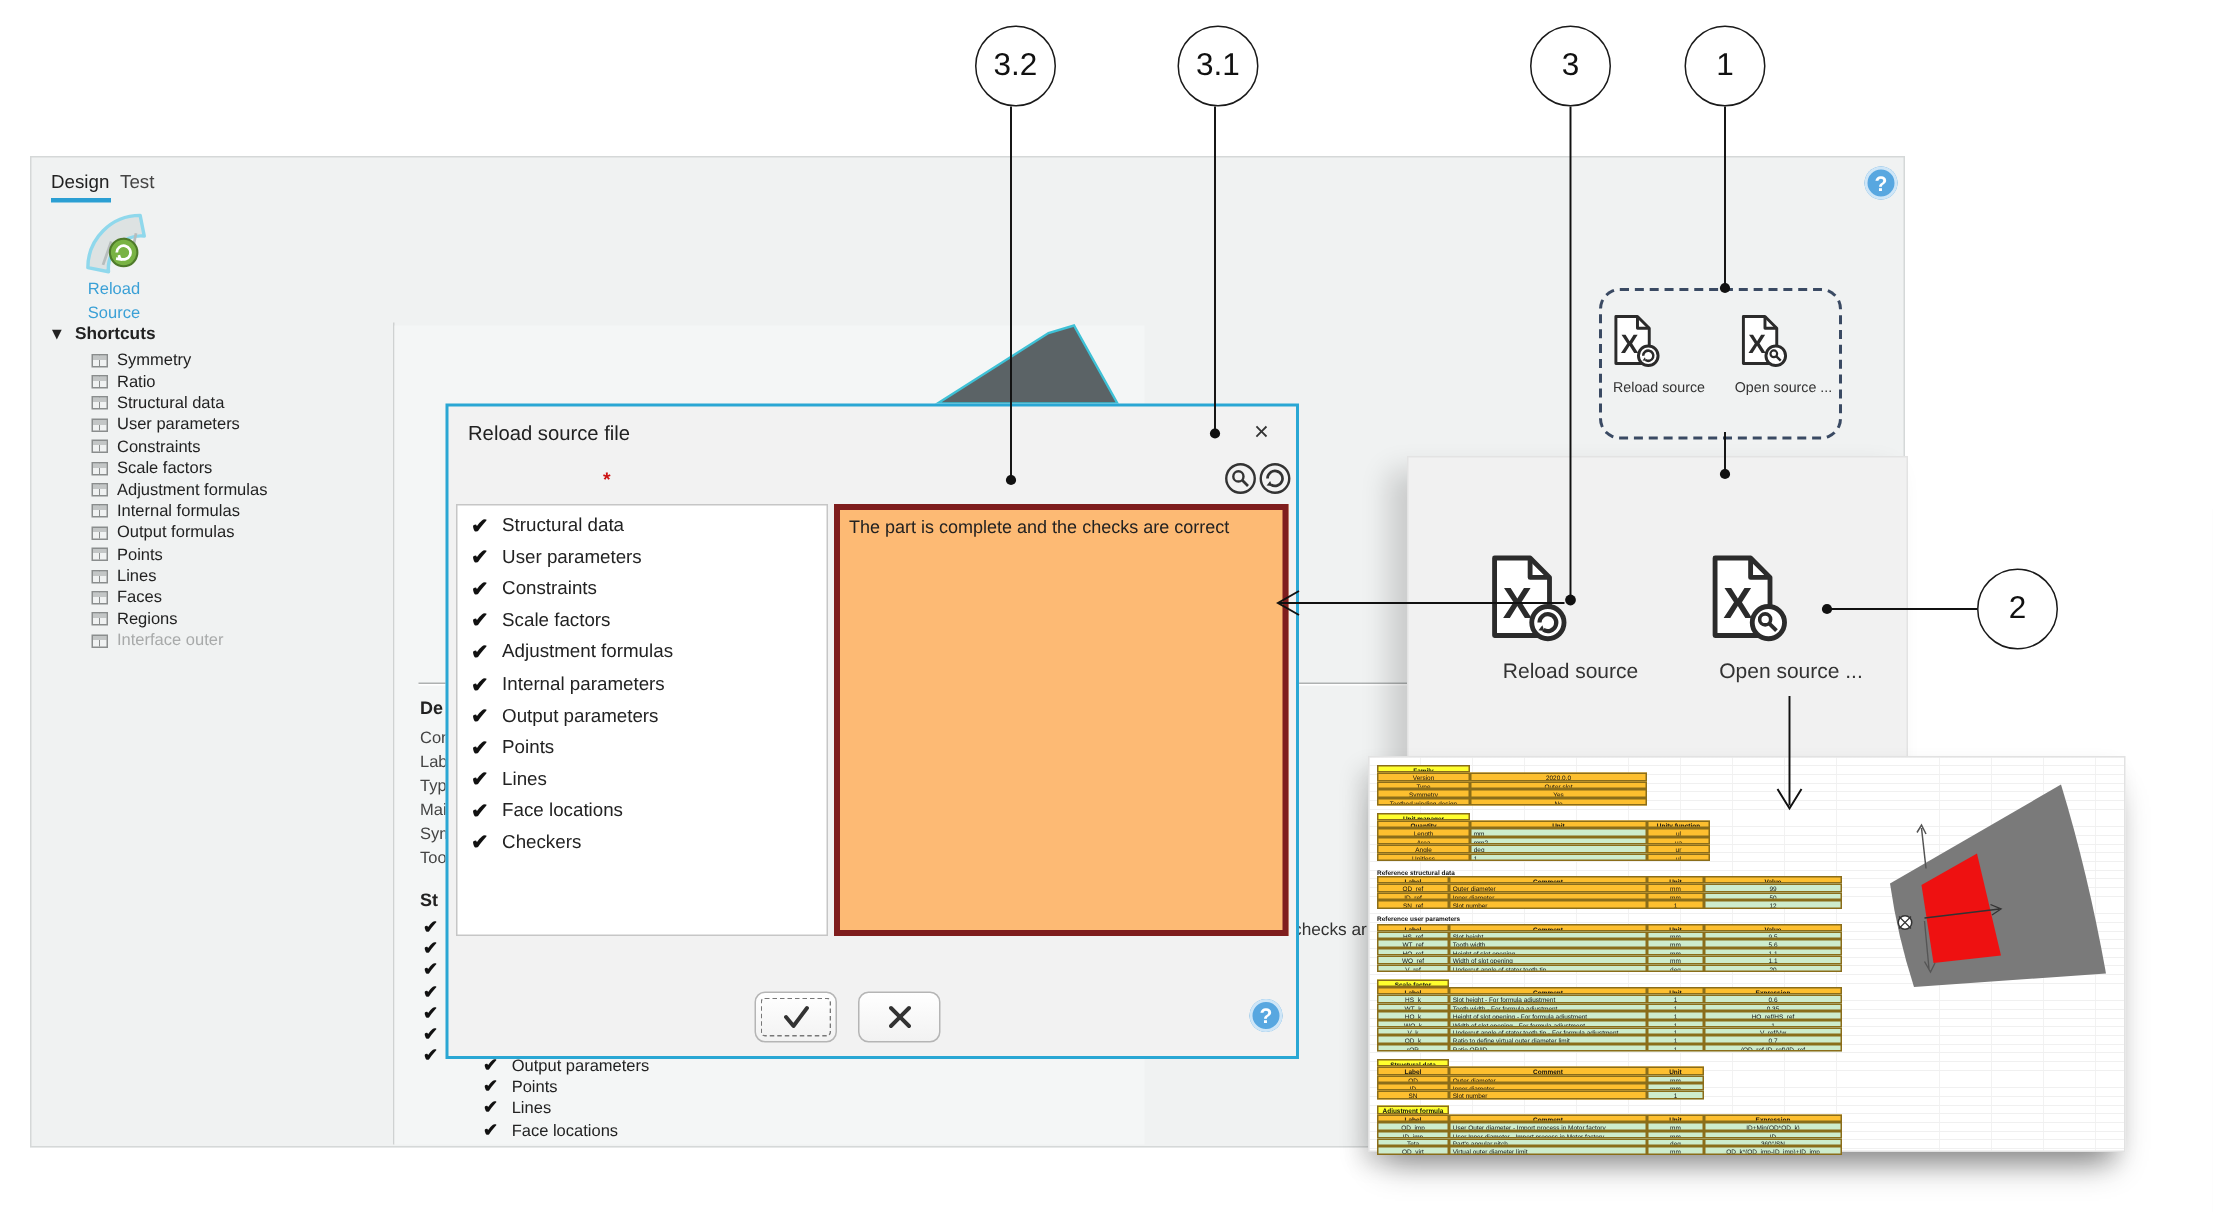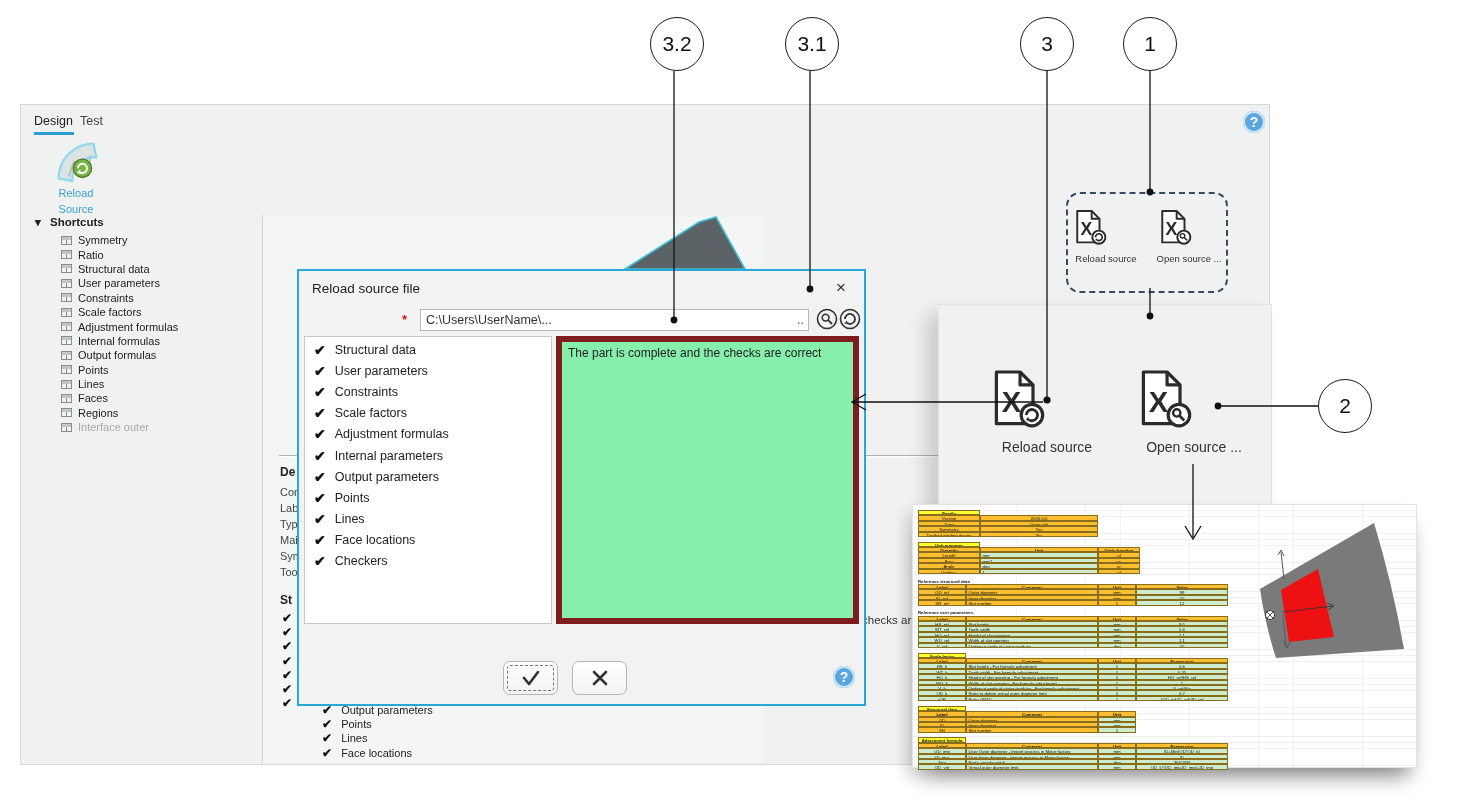--- a/index.html
+++ b/index.html
@@ -46,21 +46,21 @@
   #dialog-title{position:absolute;left:13px;top:10px;font-size:13.5px;color:#222;}
   #dialog-close{position:absolute;left:531px;top:6px;width:22px;height:22px;font-size:17px;color:#333;text-align:center;line-height:22px;}
   #dlg-field-label{position:absolute;left:6px;top:43px;font-size:12.5px;color:#333;margin-top:38px;}
   #dlg-required{position:absolute;left:103px;top:41px;font-size:13px;color:#cc1111;font-weight:bold;}
   #dlg-input{position:absolute;left:121px;top:38px;width:389px;height:22px;background:#fff;border:1px solid #b9b9b9;box-sizing:border-box;}
   #dlg-input-text{position:absolute;left:5px;top:3px;font-size:12.5px;color:#333;white-space:nowrap;}
   #dlg-input-dots{position:absolute;right:4px;top:3px;font-size:12.5px;color:#555;}
   #dlg-list{position:absolute;left:5px;top:65px;width:248px;height:288px;background:#fff;border:1px solid #c6c6c6;box-sizing:border-box;}
   .dlg-check-item{height:21.2px;display:flex;align-items:center;font-size:12.5px;color:#222;padding-left:9px;}
   .dlg-check-item .chk{font-weight:bold;font-size:14px;margin-right:9px;color:#111;}
-  #dlg-msg-panel{position:absolute;left:257px;top:65px;width:303px;height:288px;background:#86efac;border:6px solid #7f1d1d;box-sizing:border-box;}
+  #dlg-msg-panel{position:absolute;left:257px;top:65px;width:303px;height:288px;background:#fdba74;border:4px solid #7f1d1d;box-sizing:border-box;}
   #dlg-msg{position:absolute;left:6px;top:4px;font-size:12px;color:#222;white-space:nowrap;}
   .dlg-btn{position:absolute;width:55px;height:34px;background:linear-gradient(#ffffff,#f2f2f2);border:1px solid #b5b5b5;border-radius:7px;box-sizing:border-box;}
   .dlg-btn.focus{outline:1px dashed #777;outline-offset:-5px;}
 
   
   #sheet{position:absolute;left:912px;top:504px;width:503px;height:262px;background:#fff;border:1px solid #e2e2e2;
     box-shadow:0 16px 22px -10px rgba(0,0,0,0.45), -6px 8px 14px rgba(0,0,0,0.12);
     background-image:repeating-linear-gradient(to bottom,transparent 0 5.2px,#f0f0f0 5.2px 5.8px),
                      repeating-linear-gradient(to right,transparent 0 34px,#f2f2f2 34px 34.6px);}
   #sheet-tables{position:absolute;left:5px;top:0;width:340px;height:262px;}
@@ -270,24 +270,20 @@
     </div>
     <div class="big-icon-label" style="left:190px;top:134px;">Open source ...</div>
   </div>
 
   <div id="dialog">
     <div id="dialog-title">Reload source file</div>
     <div id="dialog-close">×</div>
 
     <div id="dlg-field-label">Open source file</div>
     <div id="dlg-required">*</div>
-    <div id="dlg-input">
-      <div id="dlg-input-text">C:\Users\UserName\...</div>
-      <div id="dlg-input-dots">..</div>
-    </div>
     <svg class="abs" style="left:517px;top:37px;" width="22" height="22" viewBox="0 0 22 22">
       <circle cx="11" cy="11" r="9.5" fill="none" stroke="#333" stroke-width="1.6"></circle>
       <circle cx="9.6" cy="9.6" r="3.4" fill="none" stroke="#333" stroke-width="1.6"></circle>
       <path d="M12.2 12.2 L16 16" stroke="#333" stroke-width="1.8"></path>
     </svg>
     <svg class="abs" style="left:540px;top:37px;" width="22" height="22" viewBox="0 0 22 22">
       <circle cx="11" cy="11" r="9.5" fill="none" stroke="#333" stroke-width="1.6"></circle>
       <path d="M6 11 a5 5 0 1 1 2.2 4.1" fill="none" stroke="#333" stroke-width="1.8"></path>
       <path d="M5.4 15.6 L9 16 L7.8 12.6 Z" fill="#333"></path>
     </svg>

